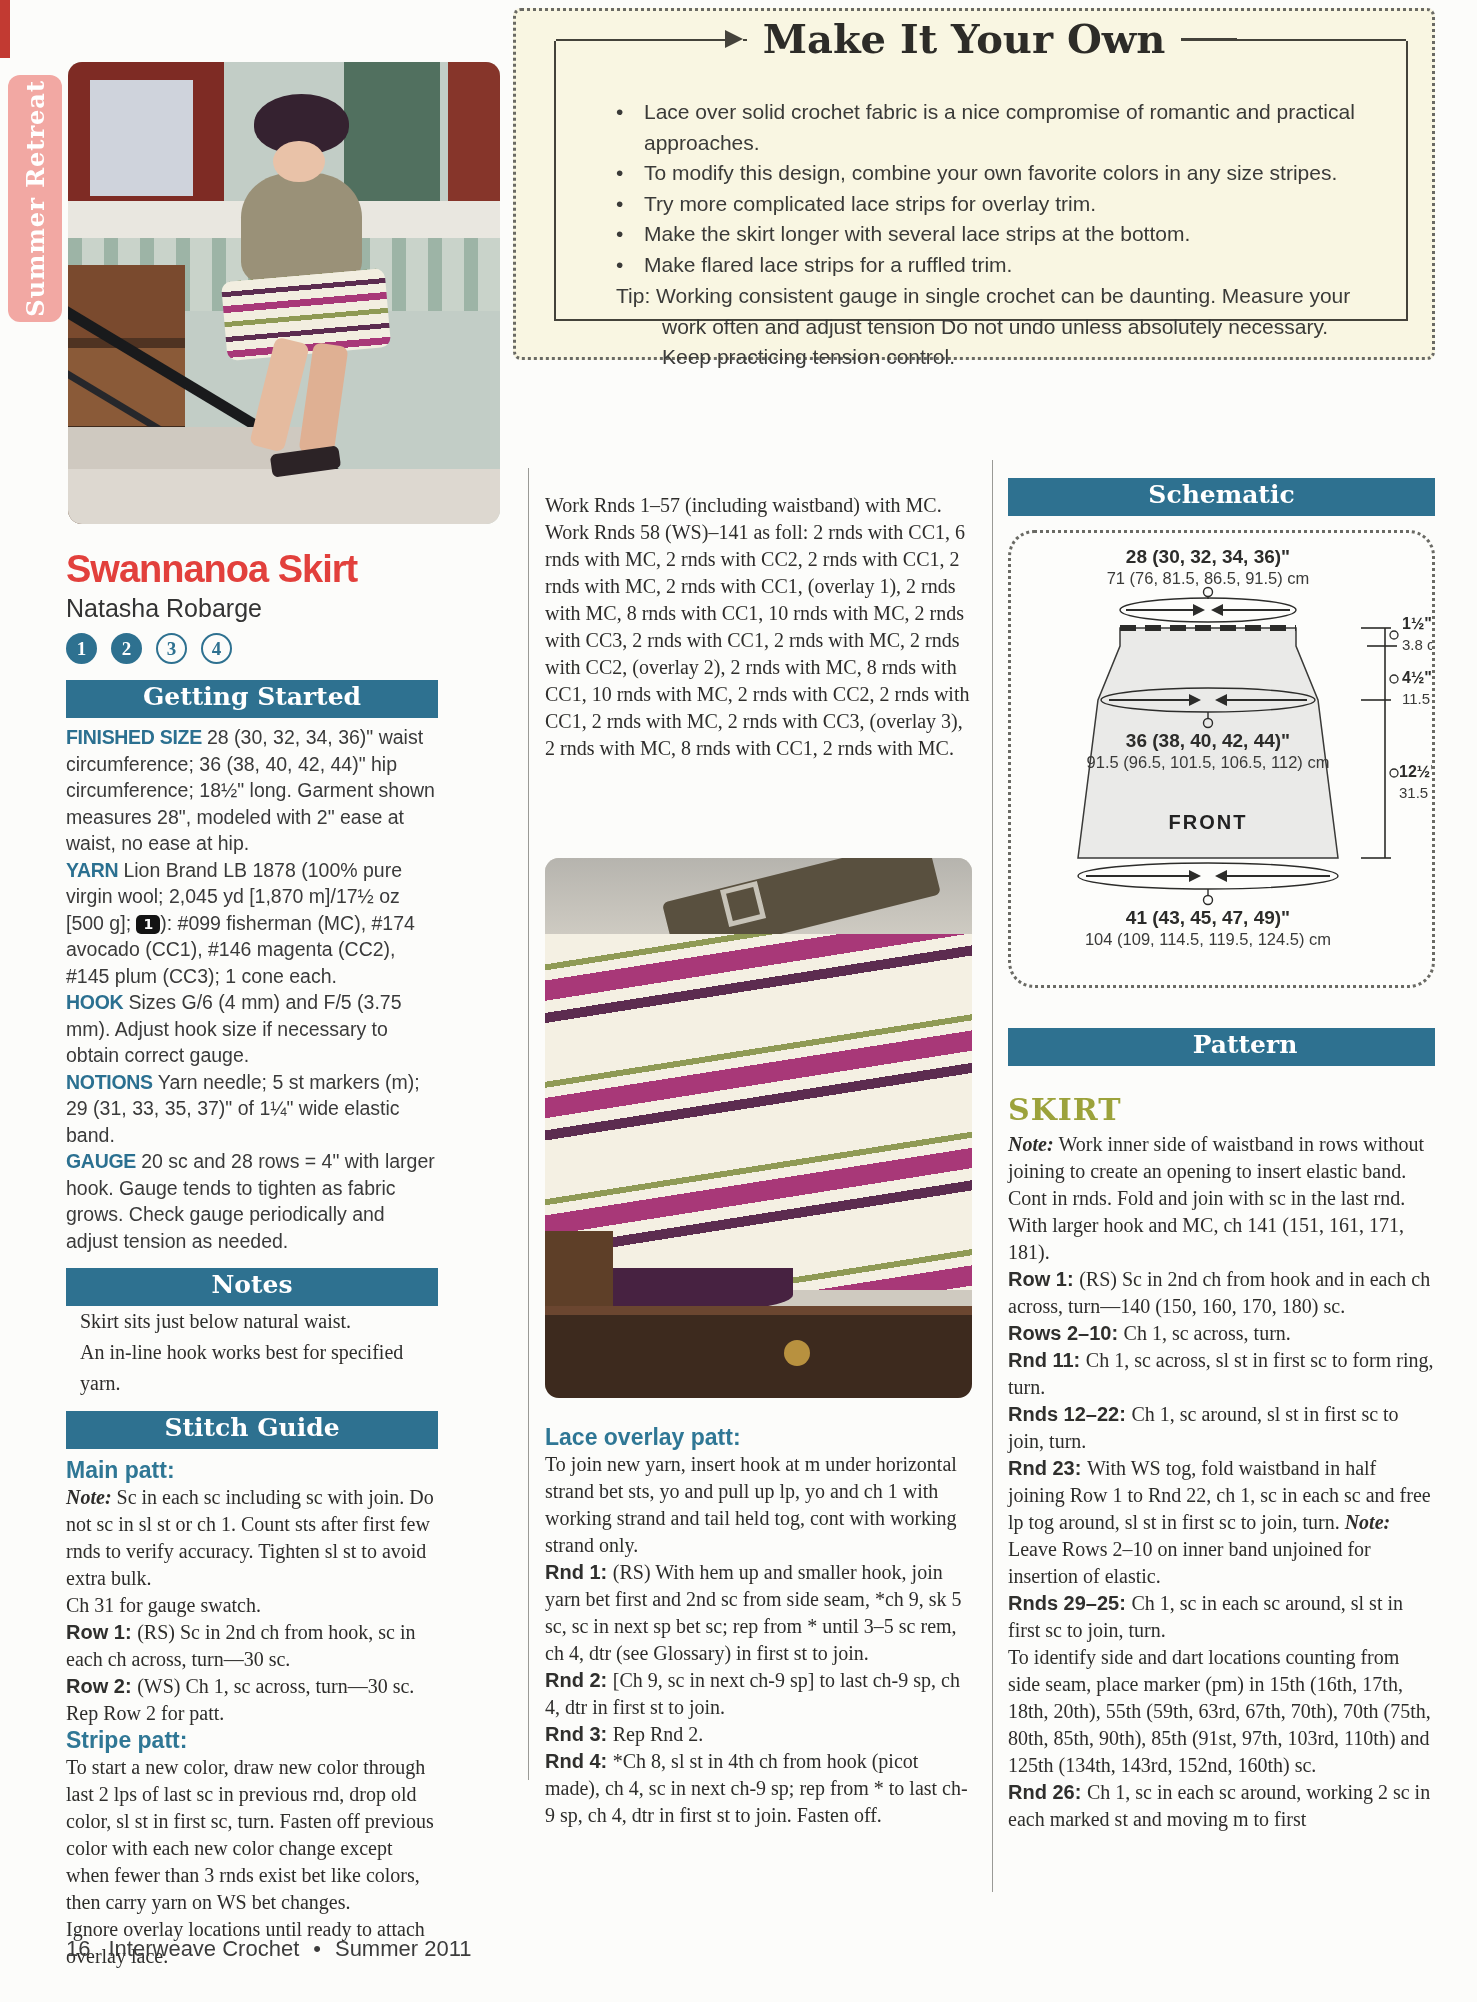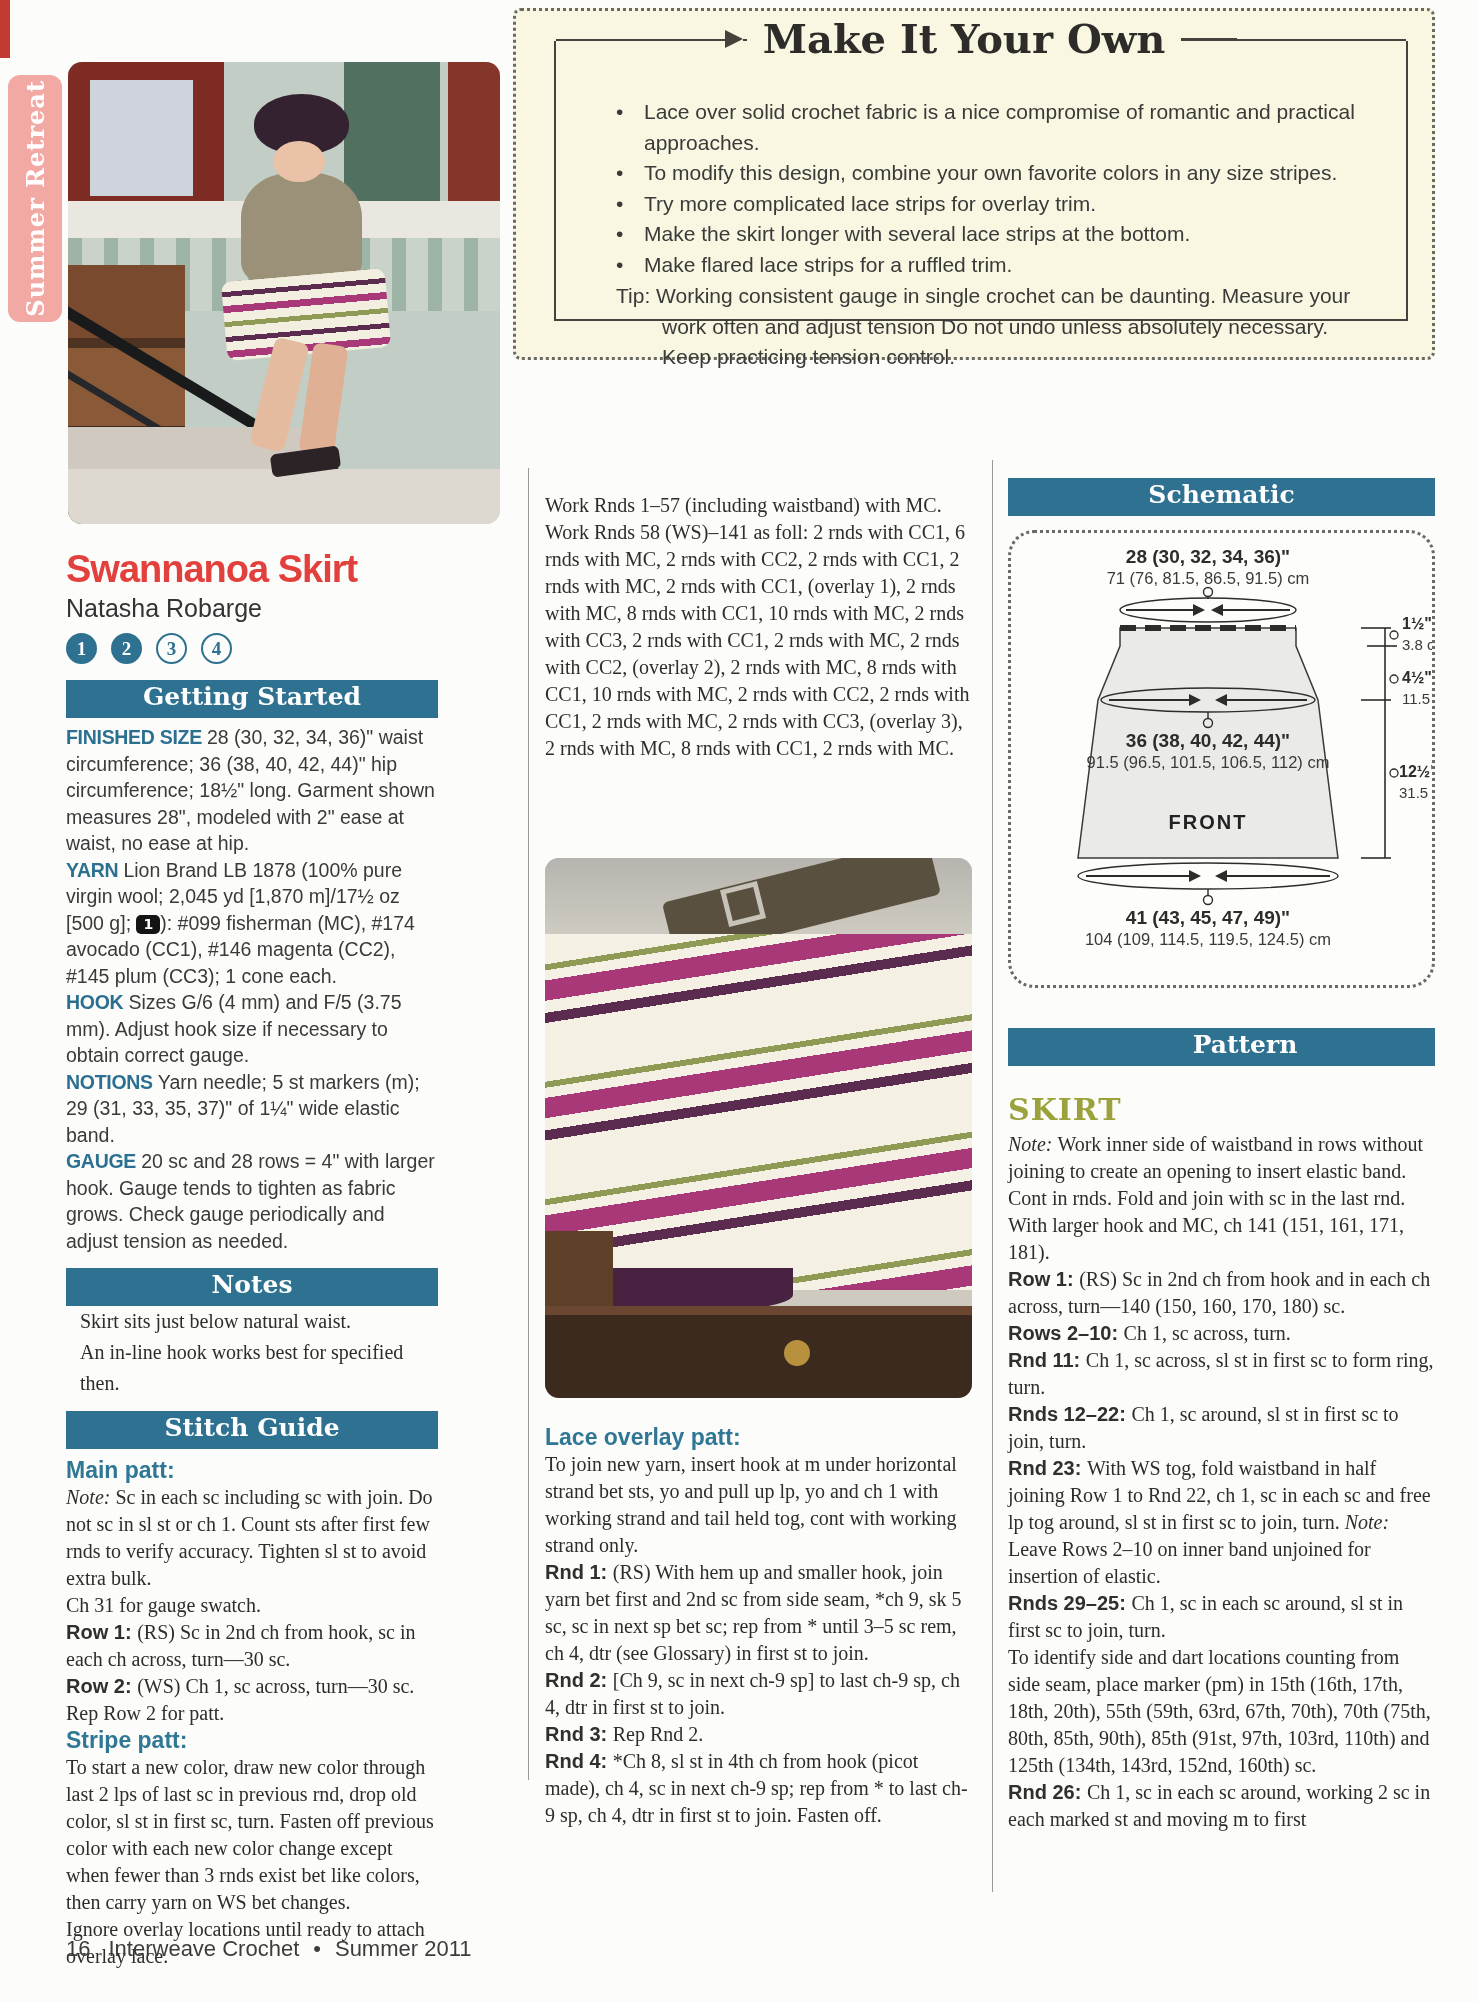--- a/index.html
+++ b/index.html
@@ -10,21 +10,21 @@
     margin:0 auto;
   }
   
   .serif { font-family:"Liberation Serif", serif; font-size:20px; line-height:27px; color:#2e2d2b; }
   .banner {
     background:#2e7190; color:#fff; text-align:center;
     font-family:"DejaVu Serif", serif; font-weight:bold;
     font-size:25px; padding:2px 0 7px;
   }
   .row-label { font-family:"Liberation Sans", sans-serif; font-weight:bold; color:#2f2f2d; }
-  .note-b { font-weight:normal; font-style:italic; }
+  .note-b { font-weight:bold; font-style:italic; }
   .teal-sub { font-family:"Liberation Sans", sans-serif; font-weight:bold; font-size:23px; color:#2f7795; }
   
   #red-sliver { position:absolute; left:0; top:0; width:10px; height:58px; background:#c23a32; }
   #retreat-tab {
     position:absolute; left:8px; top:75px; width:54px; height:247px;
     background:#f2a8a3; border-radius:12px;
     display:flex; align-items:center; justify-content:center;
   }
   #retreat-tab span {
     writing-mode:vertical-rl; transform:rotate(180deg);
@@ -189,21 +189,21 @@
       <p><span class="gs-label">FINISHED SIZE </span><span>28 (30, 32, 34, 36)" waist circumference; 36 (38, 40, 42, 44)" hip circumference; 18½" long. Garment shown measures 28", modeled with 2" ease at waist, no ease at hip.</span></p>
       <p><span class="gs-label">YARN </span><span>Lion Brand LB 1878 (100% pure virgin wool; 2,045 yd [1,870 m]/17½ oz [500 g]; </span><span class="yarn-chip">1</span><span>): #099 fisherman (MC), #174 avocado (CC1), #146 magenta (CC2), #145 plum (CC3); 1 cone each.</span></p>
       <p><span class="gs-label">HOOK </span><span>Sizes G/6 (4 mm) and F/5 (3.75 mm). Adjust hook size if necessary to obtain correct gauge.</span></p>
       <p><span class="gs-label">NOTIONS </span><span>Yarn needle; 5 st markers (m); 29 (31, 33, 35, 37)" of 1¼" wide elastic band.</span></p>
       <p><span class="gs-label">GAUGE </span><span>20 sc and 28 rows = 4" with larger hook. Gauge tends to tighten as fabric grows. Check gauge periodically and adjust tension as needed.</span></p>
     </div>
 
     <div class="banner" style="margin-top:14px;">Notes</div>
     <div class="serif notes-body">
       <p>Skirt sits just below natural waist.</p>
-      <p>An in-line hook works best for specified then.</p>
+      <p>An in-line hook works best for specified yarn.</p>
     </div>
 
     <div class="banner" style="margin-top:12px;">Stitch Guide</div>
     <div class="serif sg-body">
       <p class="teal-sub">Main patt:</p>
       <p><span class="note-b">Note: </span><span>Sc in each sc including sc with join. Do not sc in sl st or ch 1. Count sts after first few rnds to verify accuracy. Tighten sl st to avoid extra bulk.</span></p>
       <p>Ch 31 for gauge swatch.</p>
       <p><span class="row-label">Row 1: </span><span>(RS) Sc in 2nd ch from hook, sc in each ch across, turn—30 sc.</span></p>
       <p><span class="row-label">Row 2: </span><span>(WS) Ch 1, sc across, turn—30 sc.</span></p>
       <p>Rep Row 2 for patt.</p>

